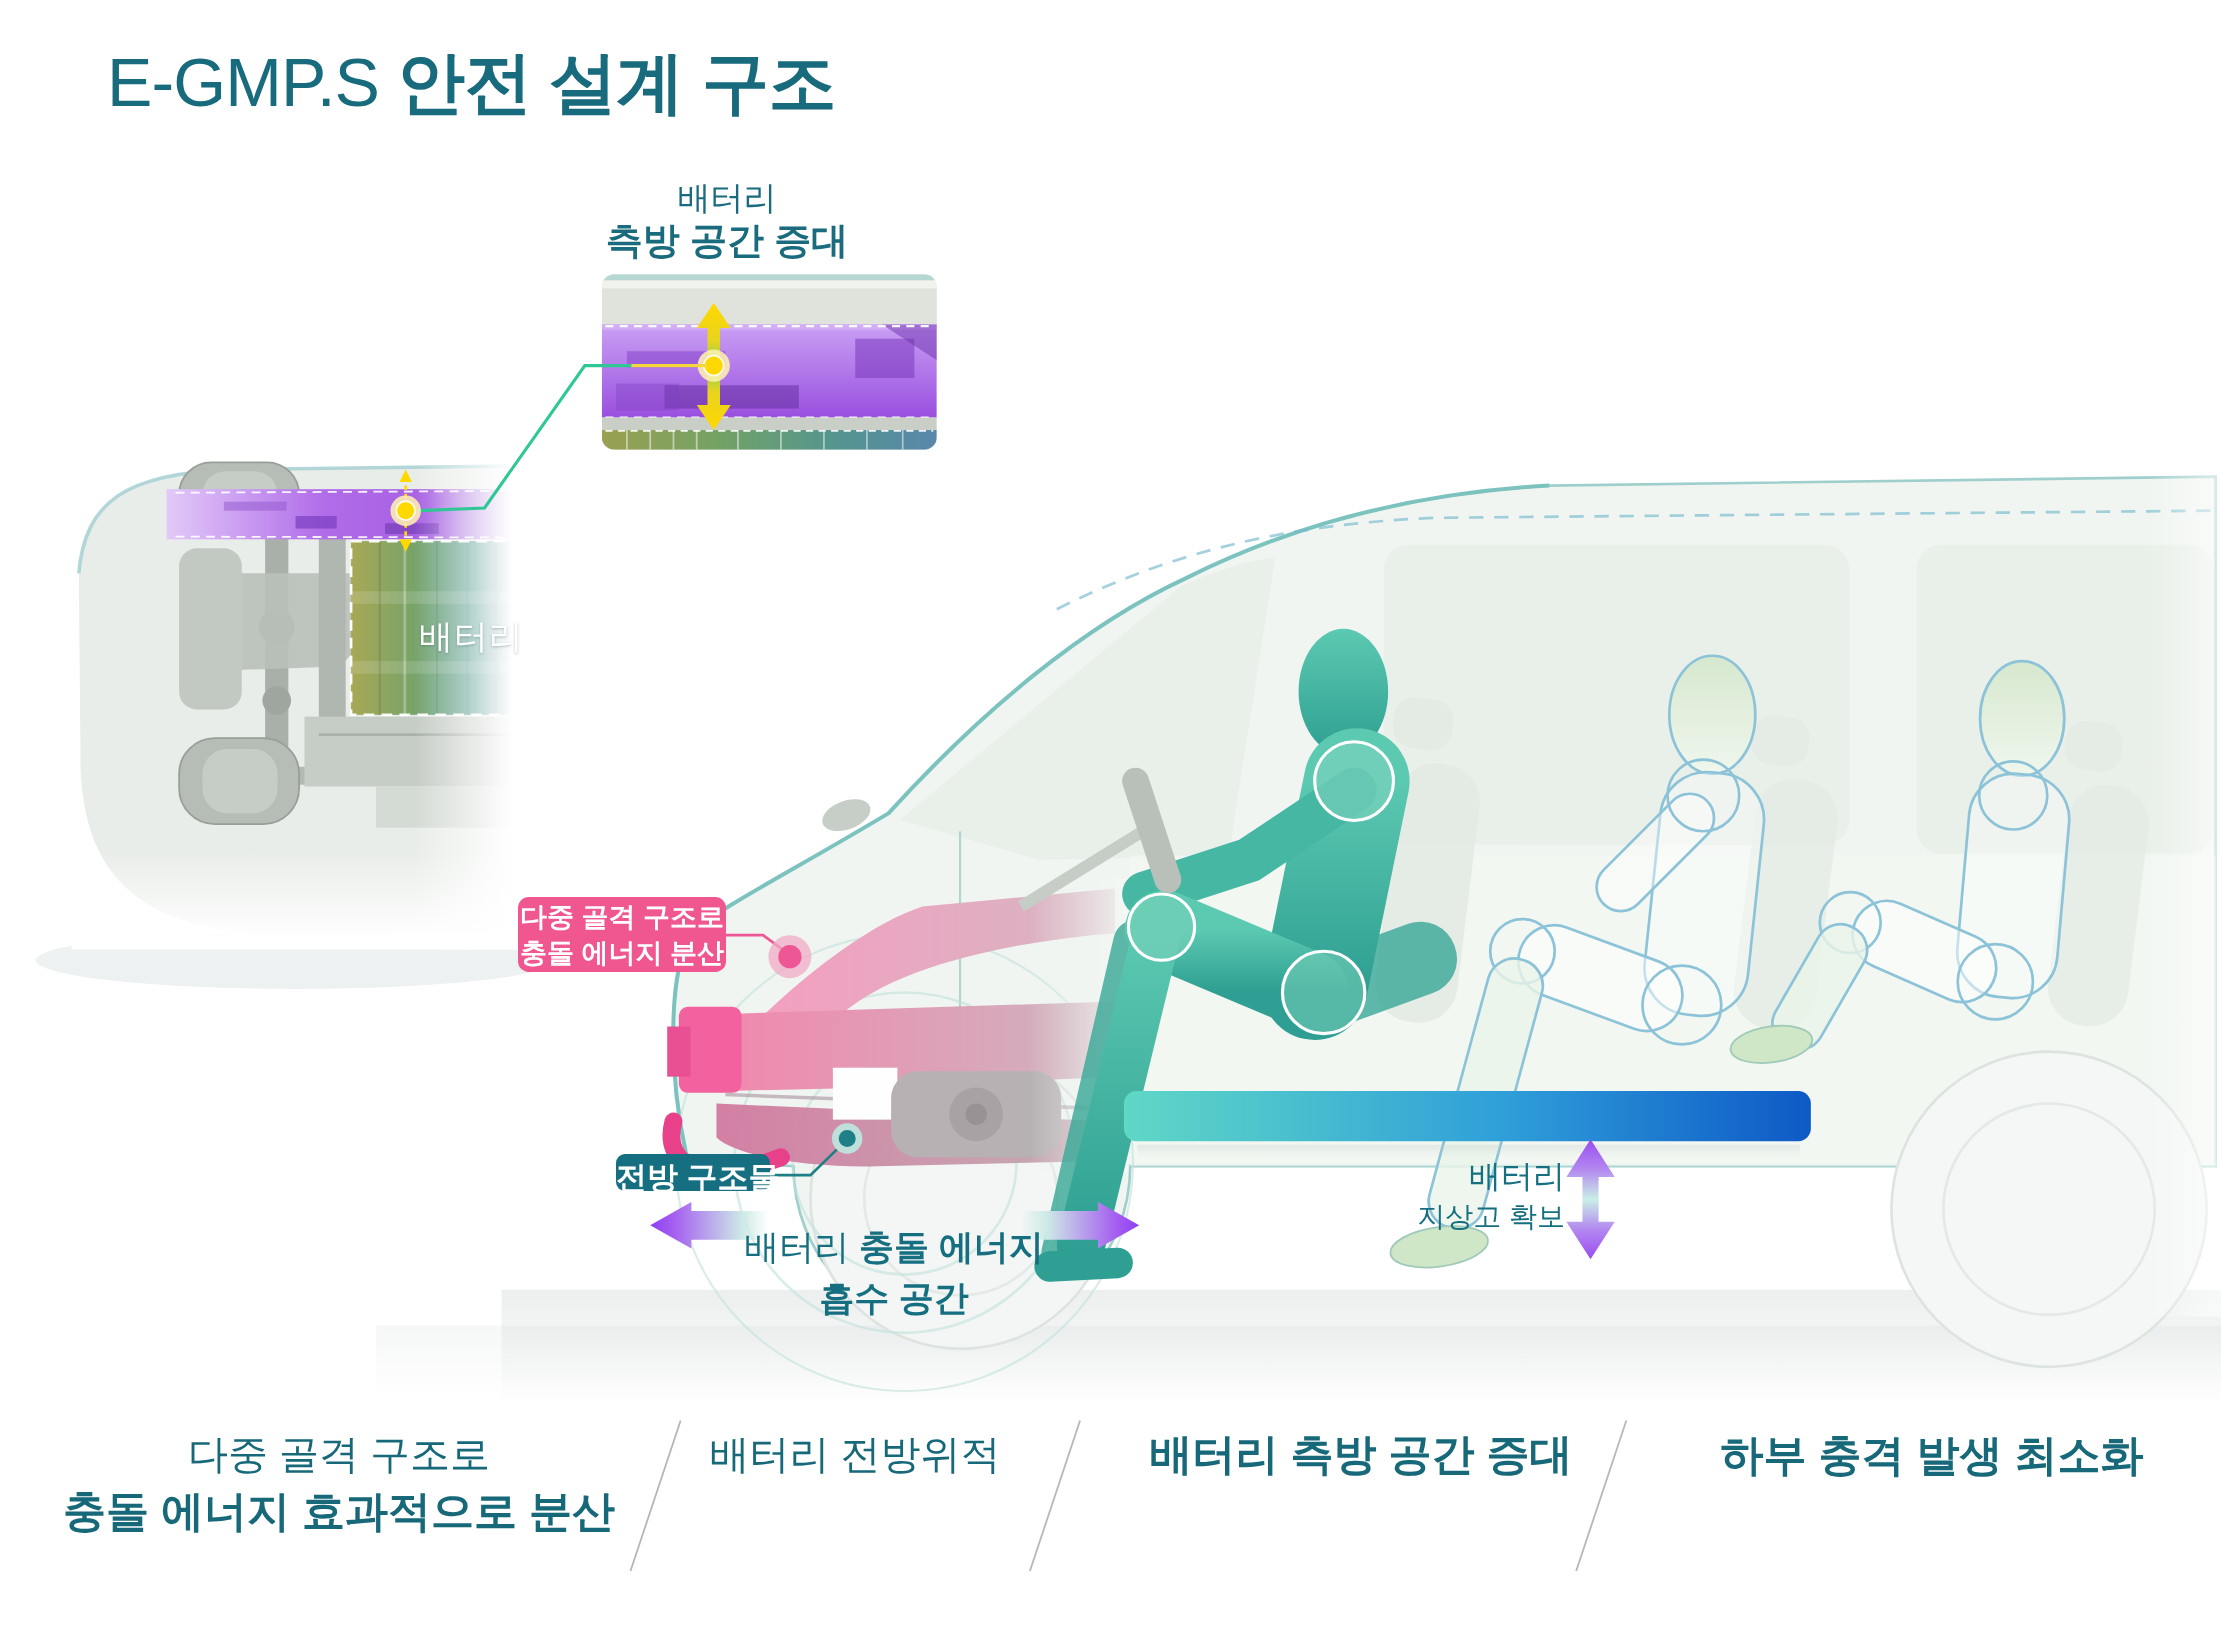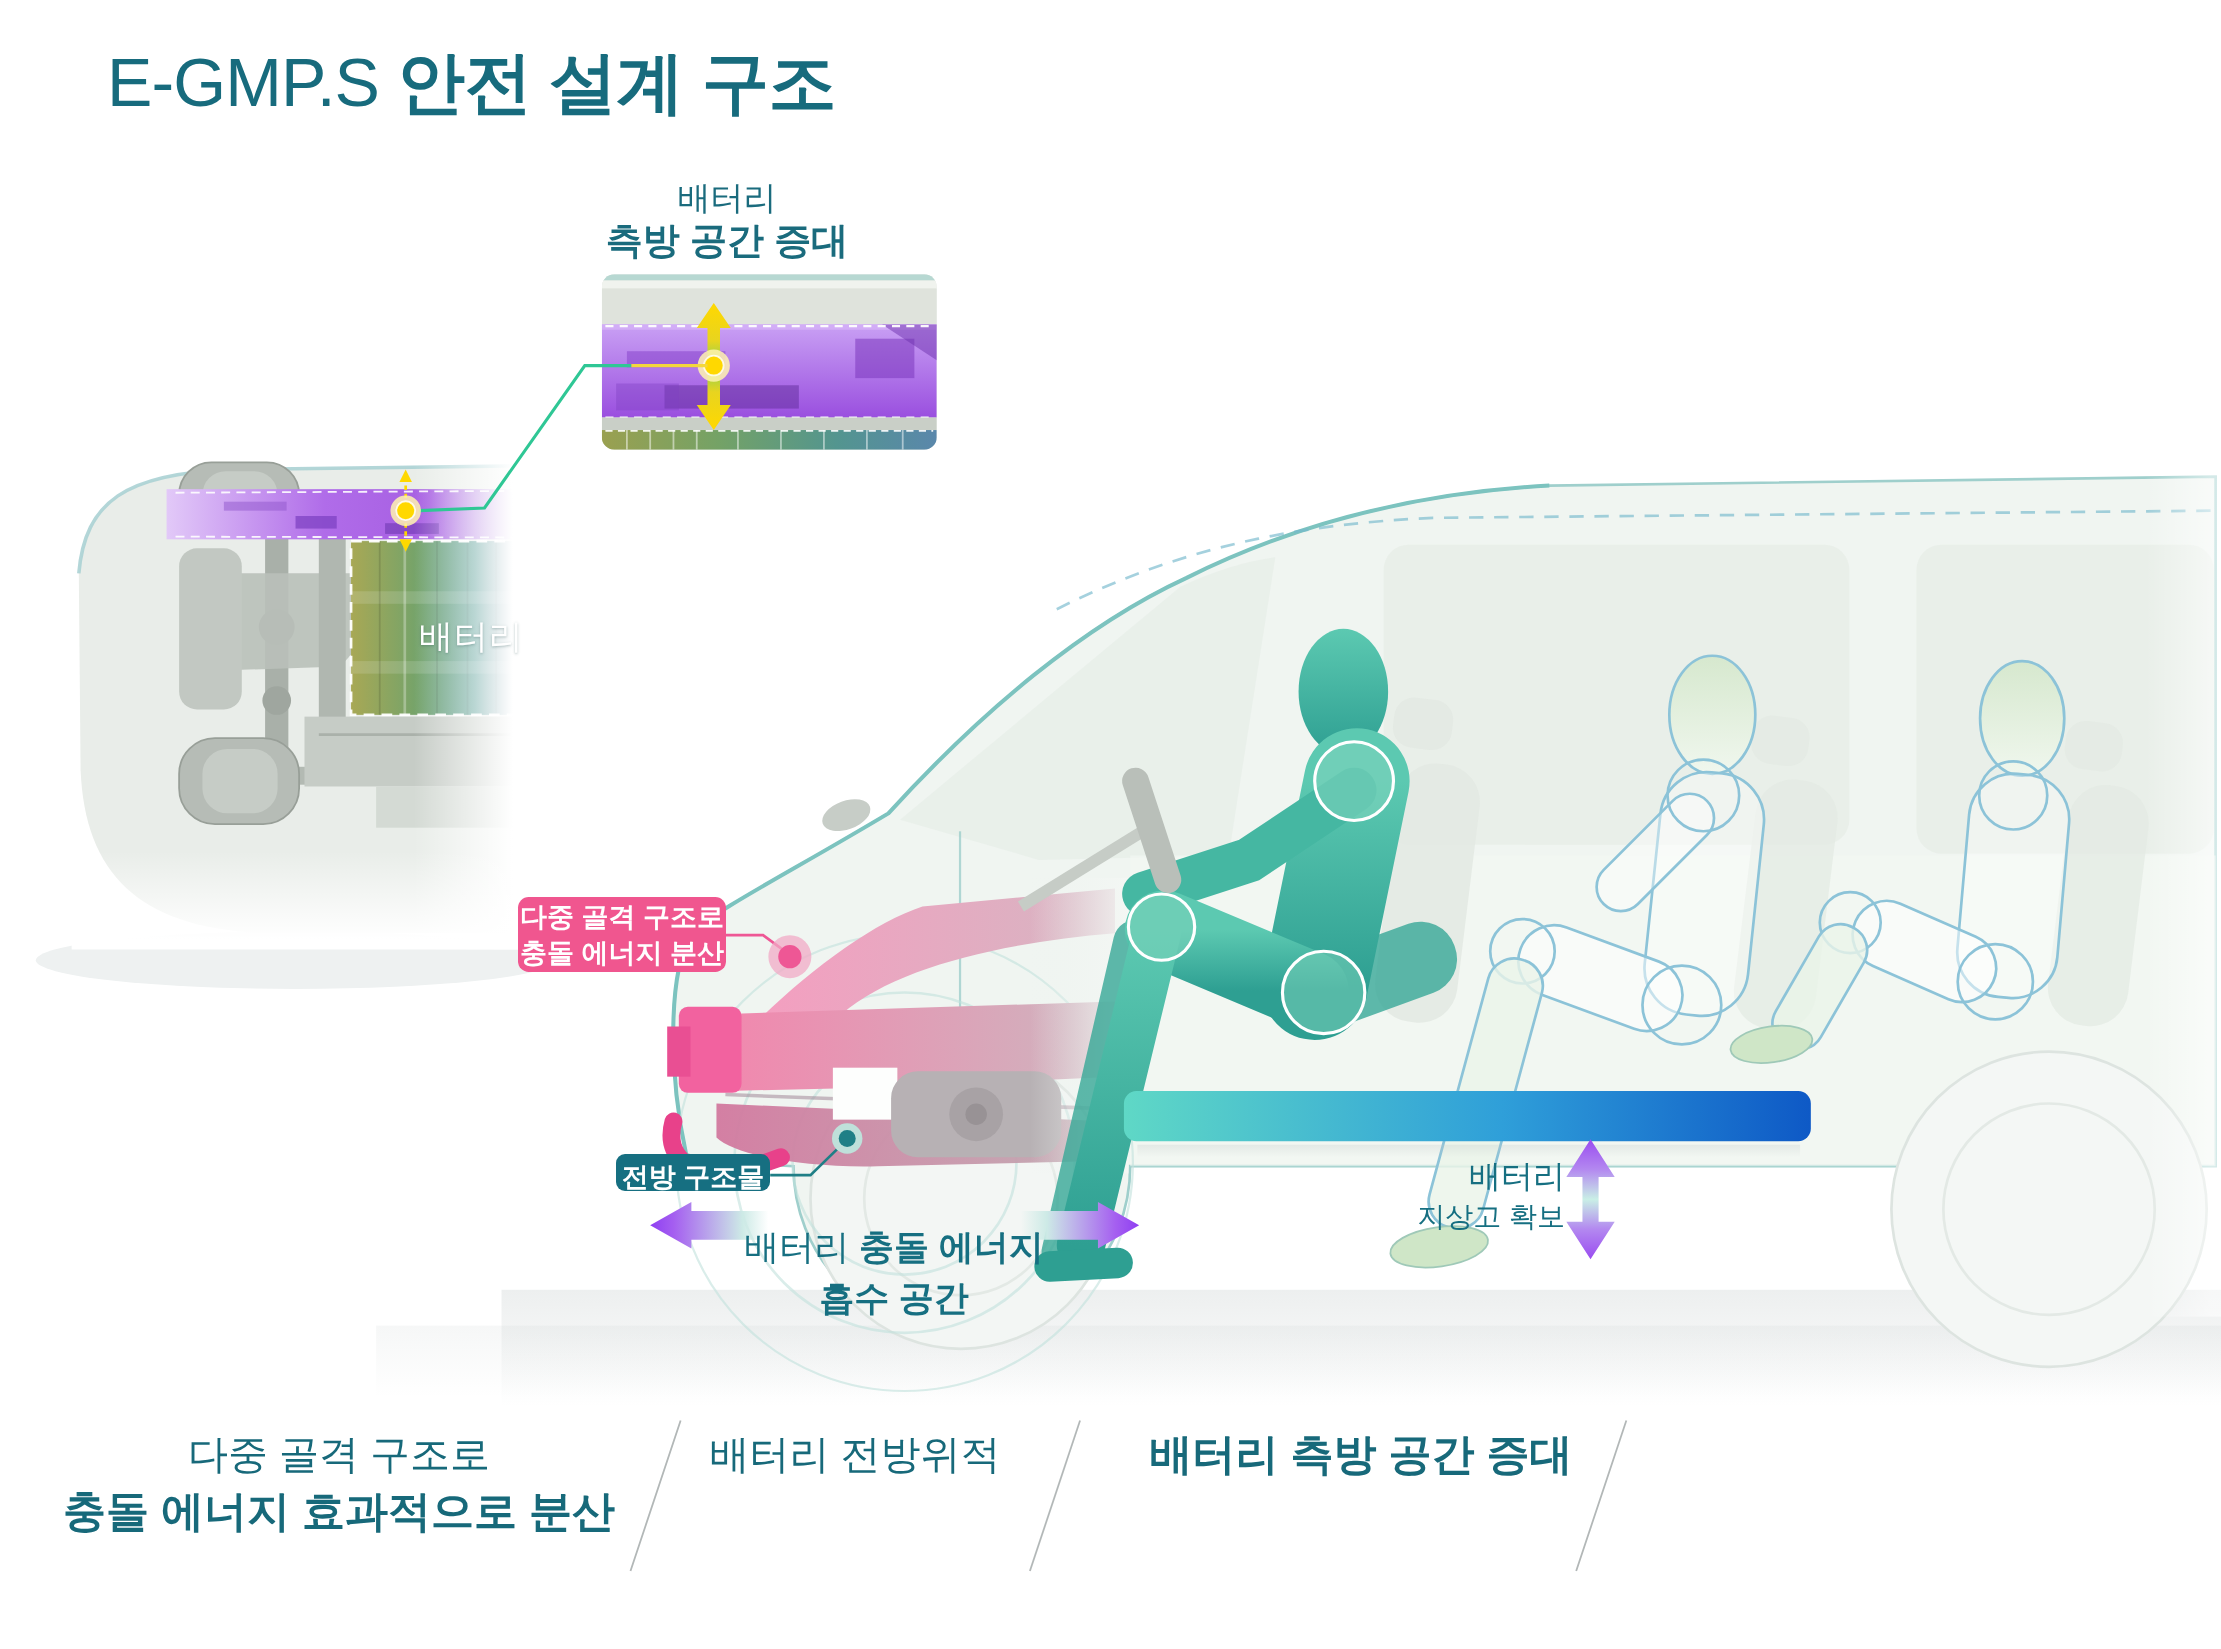--- a/index.html
+++ b/index.html
@@ -17,21 +17,21 @@
   .inset-label{left:727px;top:177px;transform:translateX(-50%);text-align:center;color:#1a6b7d;white-space:nowrap;}
   .inset-label .l1{font-size:33px;font-weight:400;line-height:41px;}
   .inset-label .l2{font-size:37px;font-weight:700;line-height:45px;}
   
   .battery-label{left:419px;top:614px;font-size:34px;font-weight:500;color:#ffffff;letter-spacing:0.9px;text-shadow:0 0.9px 2.7px rgba(40,80,80,.35);white-space:nowrap;}
   
   .pink-box{left:518px;top:897px;width:208px;height:75px;background:#f0568f;border-radius:10.7px;
     color:#fff;font-weight:700;font-size:27px;line-height:36px;text-align:center;display:flex;flex-direction:column;justify-content:center;white-space:nowrap;}
   
   .teal-box{left:616px;top:1154px;width:154px;height:37px;background:#166f81;border-radius:9px;
-    color:#fff;font-weight:600;font-size:27px;line-height:47px;text-align:center;white-space:nowrap;}
+    color:#fff;font-weight:600;font-size:31px;line-height:47px;text-align:center;white-space:nowrap;}
   
   .absorb{left:894px;top:1193px;transform:translateX(-50%);text-align:center;color:#166f81;white-space:nowrap;}
   .absorb .l1{font-size:35px;line-height:52px;margin-top:28px;}
   .absorb .l1 .reg{font-weight:400;}
   .absorb .l1 .bold{font-weight:700;}
   .absorb .l2{font-size:35px;font-weight:700;line-height:50px;}
   
   .clearance{left:1565px;top:1157px;transform:translateX(-100%);text-align:right;color:#166f81;white-space:nowrap;}
   .clearance .l1{font-size:32px;font-weight:400;line-height:38px;}
   .clearance .l2{font-size:28px;font-weight:400;line-height:43px;}
@@ -413,14 +413,15 @@
   <div class="ln1">다중 골격 구조로</div>
   <div class="ln2">충돌 에너지 효과적으로 분산</div>
 </div>
 <div class="abs fcol fc2">
   <div class="ln1">배터리 전방위적</div>
 </div>
 <div class="abs fcol fc3 rev">
   <div class="ln1">배터리 측방 공간 증대</div>
 </div>
 <div class="abs fcol fc4">
+  <div class="ln2">하부 충격 발생 최소화</div>
 </div>
 
 
 </body></html>

